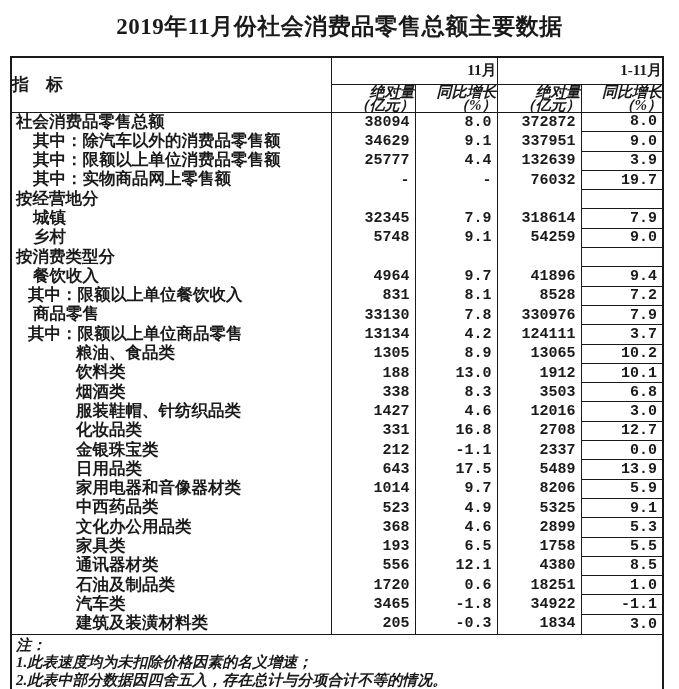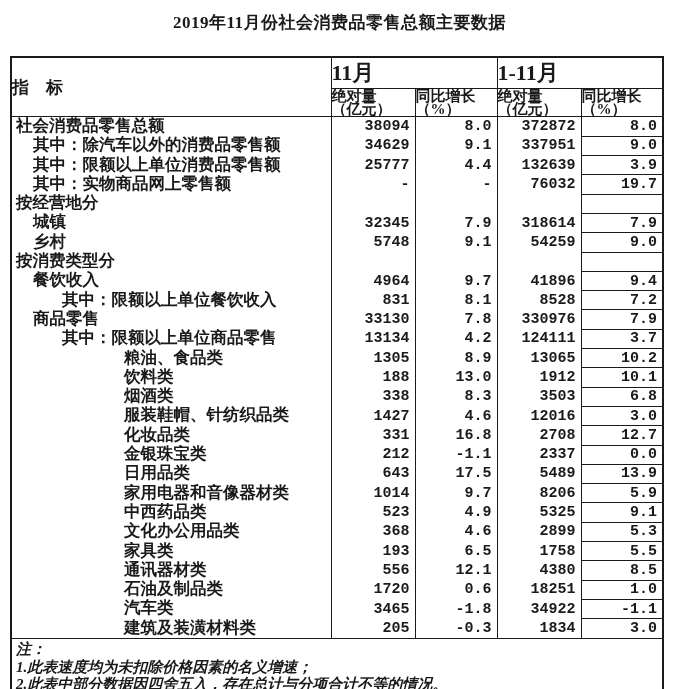--- a/index.html
+++ b/index.html
@@ -8,21 +8,21 @@
     width: 679px; height: 689px;
     background: #ffffff;
     color: #1a1a1a;
     font-family: "Liberation Serif", "DejaVu Serif", serif;
     overflow: hidden;
     position: relative;
   }
   .page-title {
     margin-top: 11px;
     text-align: center;
-    font-size: 17px;
+    font-size: 23px;
     font-weight: bold;
     letter-spacing: 0.5px;
   }
   table.main {
     position: absolute;
     left: 10px;
     top: 56px;
     width: 652px;
     border-collapse: collapse;
     border: 2px solid #1a1a1a;
@@ -33,44 +33,45 @@
     font-weight: bold;
     vertical-align: middle;
   }
   .th-ind {
     font-size: 17px;
     border: 1px solid #1a1a1a;
     text-align: left;
   }
   .th-grp {
     height: 27px;
-    font-size: 22px;
+    font-size: 15px;
     border: 1px solid #1a1a1a;
-    text-align: left;
+    text-align: right;
   }
   .th-sub {
     height: 27px;
     font-size: 15px;
     line-height: 13px;
     border: 1px solid #1a1a1a;
-    text-align: left;
+    text-align: right;
     padding-top: 1px;
+    font-style: italic;
   }
   .th-sub .hline { display: block; }
   tbody tr { height: 19.3px; font-family: Liberation Mono, monospace; }
   .c-ind {
     font-size: 16.5px;
     line-height: 19.3px;
     white-space: nowrap;
     overflow: hidden;
   }
   .ind-0 { padding-left: 4px; }
   .ind-1 { padding-left: 21px; }
-  .ind-2 { padding-left: 50px; }
-  .ind-3 { padding-left: 112px; }
+  .ind-2 { padding-left: 16px; }
+  .ind-3 { padding-left: 64px; }
   .c-num {
     font-size: 15px;
     text-align: right;
     padding-right: 5px;
     border-left: 1px solid #1a1a1a;
   }
   .c-box { border: 1px solid #1a1a1a; }
   .notes-row td {
     border-top: 1px solid #1a1a1a;
     height: 54px;

